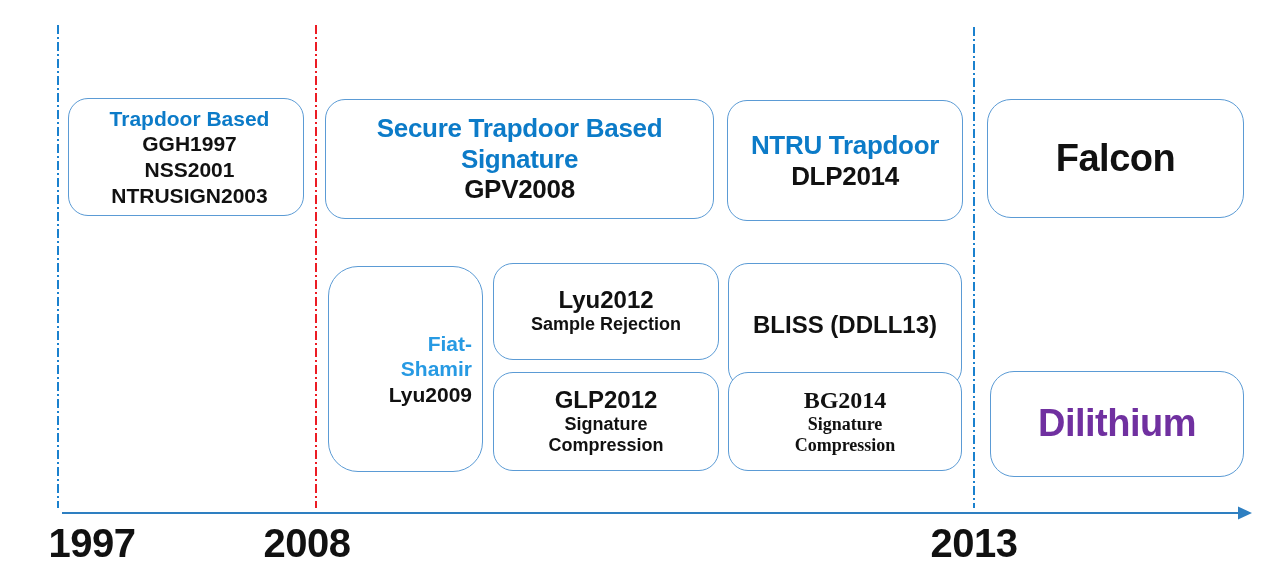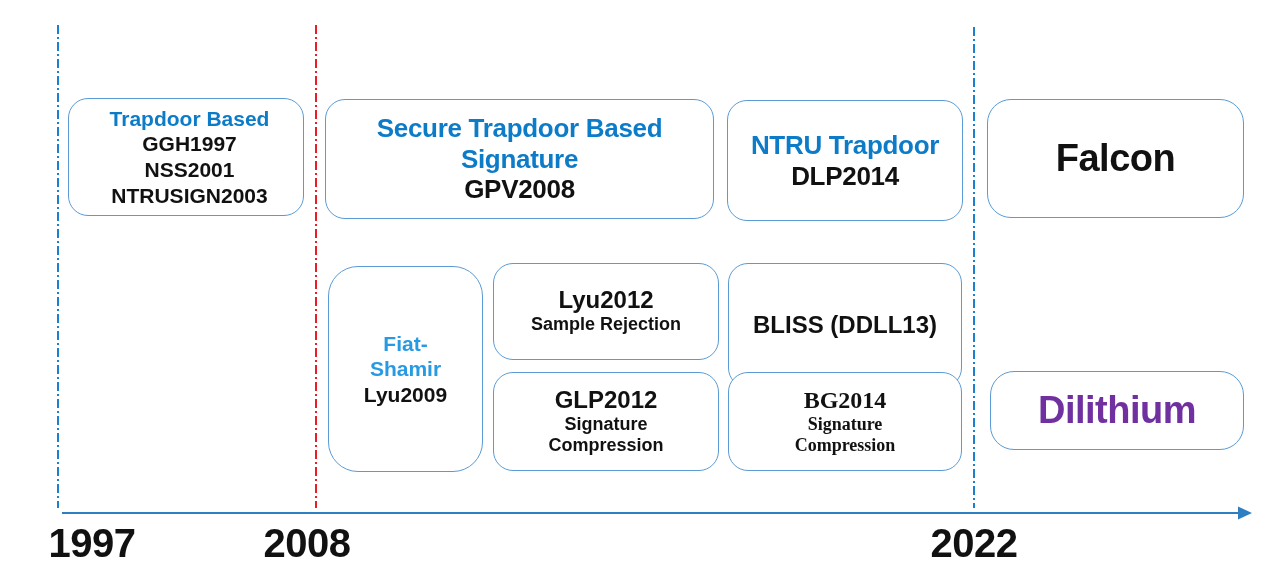--- a/index.html
+++ b/index.html
@@ -25,21 +25,21 @@
   
   #box-trapdoor  { left:68px;  top:98px;  width:236px; height:118px;padding-left:17px; }
   #box-secure    { left:325px; top:99px;  width:389px; height:120px; }
   #box-ntru      { left:727px; top:100px; width:236px; height:121px; }
   #box-falcon    { left:987px; top:99px;  width:257px; height:119px; border-radius:24px; }
   #box-fiat      { left:328px; top:266px; width:155px; height:206px; border-radius:30px; }
   #box-lyu2012   { left:493px; top:263px; width:226px; height:97px;  }
   #box-bliss     { left:728px; top:263px; width:234px; height:125px;gap:47px;  }
   #box-glp       { left:493px; top:372px; width:226px; height:99px;  }
   #box-bg        { left:728px; top:372px; width:234px; height:99px;font-family:Liberation Serif, serif;  }
-  #box-dilithium { left:990px; top:371px; width:254px; height:79px;  border-radius:24px; }
+  #box-dilithium { left:990px; top:371px; width:254px; height:106px;  border-radius:24px; }
   .year-label {
     position:absolute; top:521px; transform:translateX(-50%);
     font-size:40px; line-height:1.1; color:#111111; letter-spacing:-0.5px; white-space:nowrap;
   }
   #year-1997 { left:92px; }
   #year-2008 { left:307px; }
   #year-2017 { left:974px; }
 </style>
 </head>
 <body>
@@ -69,21 +69,21 @@
 
   <div class="box" id="box-ntru" style="border-color: rgb(91, 155, 213);">
     <span class="line t26" style="color: rgb(12, 123, 200);">NTRU Trapdoor</span>
     <span class="line t26 black">DLP2014</span>
   </div>
 
   <div class="box" id="box-falcon" style="border-color: rgb(91, 155, 213);">
     <span class="line t38 black">Falcon</span>
   </div>
 
-  <div class="box" id="box-fiat" style="border-color: rgb(91, 155, 213);">
+  <div class="box" id="box-fiat" style="border-color: rgb(91, 155, 213); align-items: flex-end;">
     <span class="line t21" style="color: rgb(39, 154, 227);">Fiat-</span>
     <span class="line t21" style="color: rgb(39, 154, 227);">Shamir</span>
     <span class="line t21 black">Lyu2009</span>
   </div>
 
   <div class="box" id="box-lyu2012" style="border-color: rgb(91, 155, 213);">
     <span class="line t24 black">Lyu2012</span>
     <span class="line t18 black">Sample Rejection</span>
   </div>
 
@@ -102,15 +102,15 @@
     <span class="line t18 black">Signature</span>
     <span class="line t18 black">Compression</span>
   </div>
 
   <div class="box" id="box-dilithium" style="border-color: rgb(91, 155, 213);">
     <span class="line t38" style="color: rgb(112, 48, 160);">Dilithium</span>
   </div>
 
   <div class="year-label" id="year-1997">1997</div>
   <div class="year-label" id="year-2008">2008</div>
-  <div class="year-label" id="year-2017">2022</div>
+  <div class="year-label" id="year-2017">2013</div>
 
 </div>
 
 </body></html>

